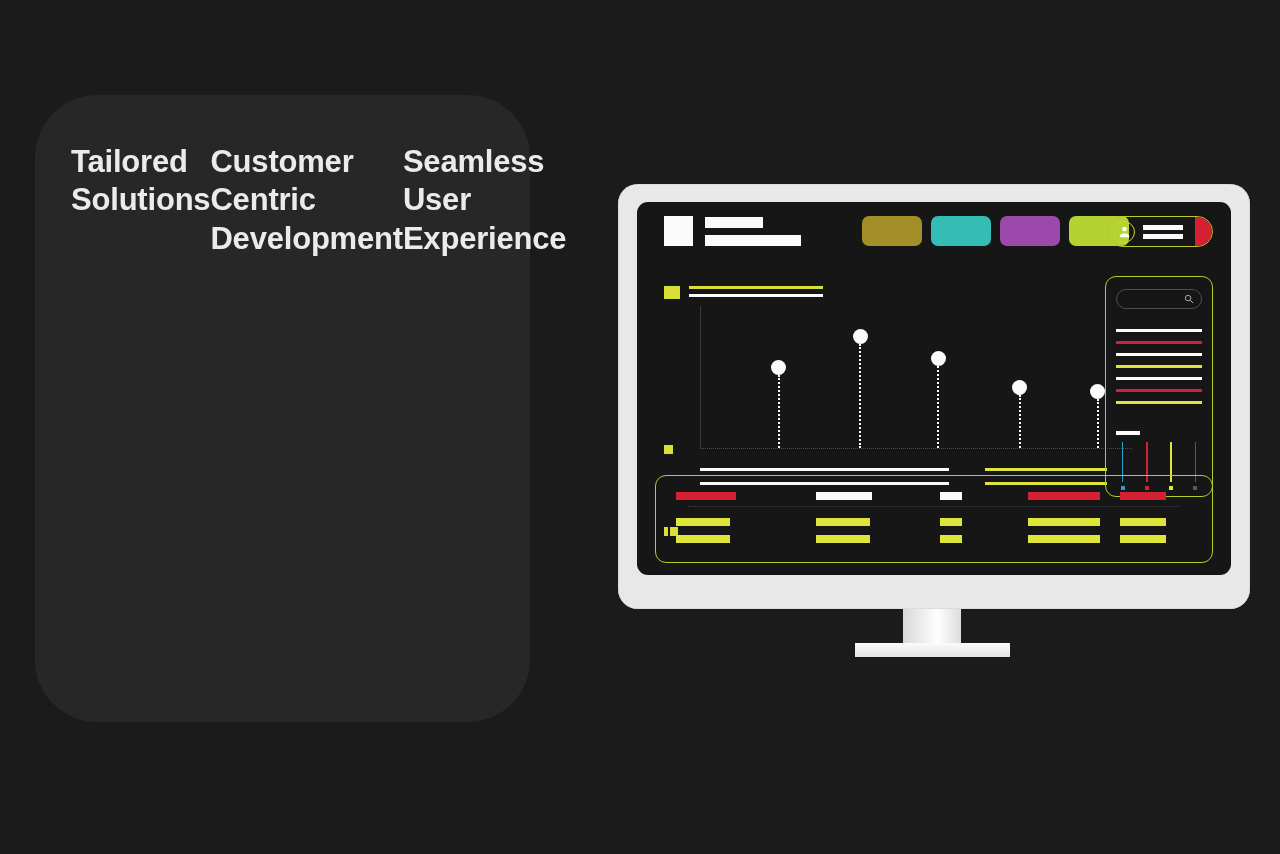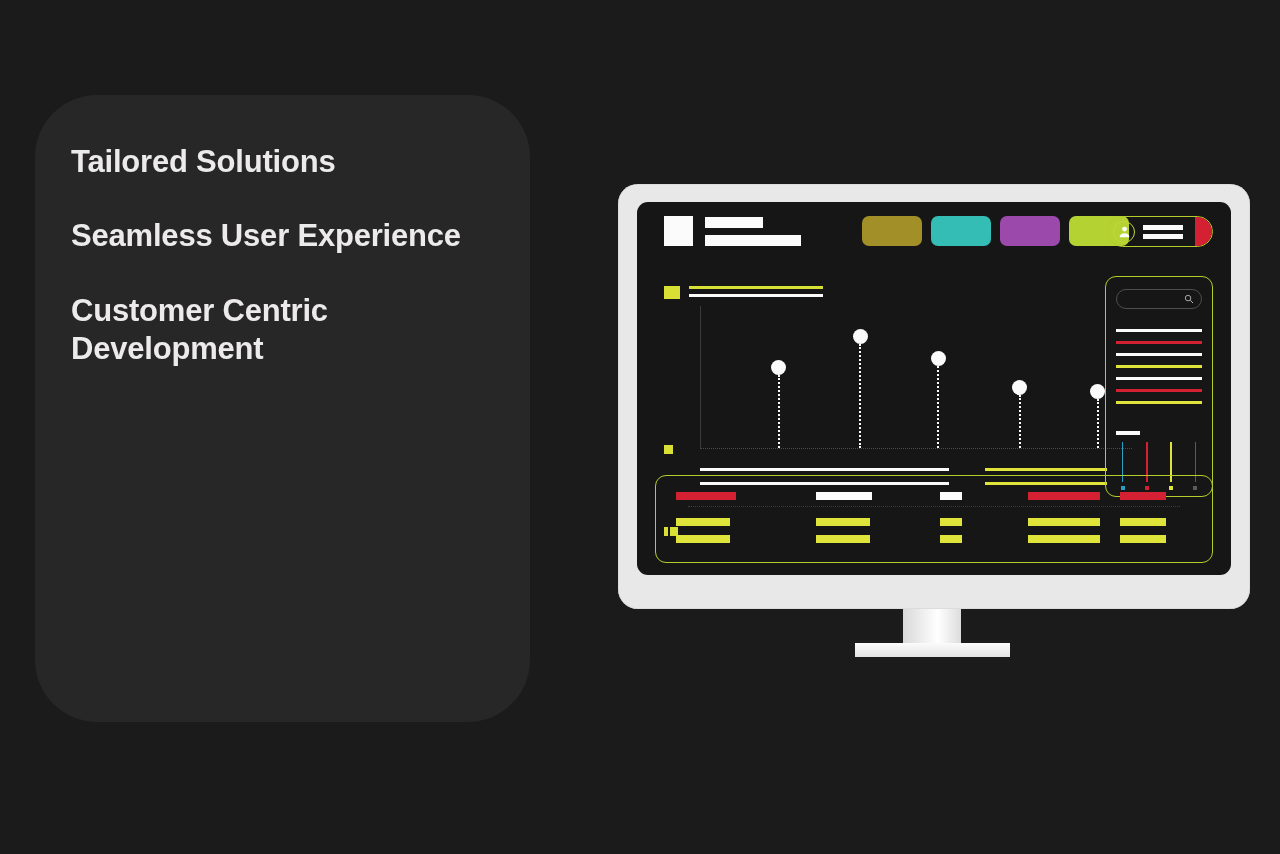--- a/index.html
+++ b/index.html
@@ -13,21 +13,21 @@
 
   
   .feature-card {
     position: absolute;
     left: 35px; top: 95px;
     width: 495px; height: 627px;
     background: #272727;
     border-radius: 62px;
     padding: 48px 60px 0 36px;
   }
-  .feature-list { display: flex; flex-direction: column; }
+  .feature-list { display: flex; }
   .feature-item {
     color: #eceaea;
     font-size: 31px;
     font-weight: bold;
     line-height: 1.24;
     letter-spacing: -0.2px;
     margin-bottom: 36px;
   }
   .feature-item:last-child { margin-bottom: 0; }
 
@@ -176,22 +176,22 @@
   .c4 { width: 60px; }
 </style>
 </head>
 <body>
 
 <div class="stage">
 
   <div class="feature-card">
     <div class="feature-list">
       <div class="feature-item">Tailored Solutions</div>
+      <div class="feature-item">Customer Centric Development</div>
       <div class="feature-item">Seamless User Experience</div>
-      <div class="feature-item">Customer Centric Development</div>
     </div>
   </div>
 
   <div class="monitor">
     <div class="monitor-bezel"></div>
 
     <div class="monitor-screen">
 
       <div class="dash-header">
         <div class="logo-group">

